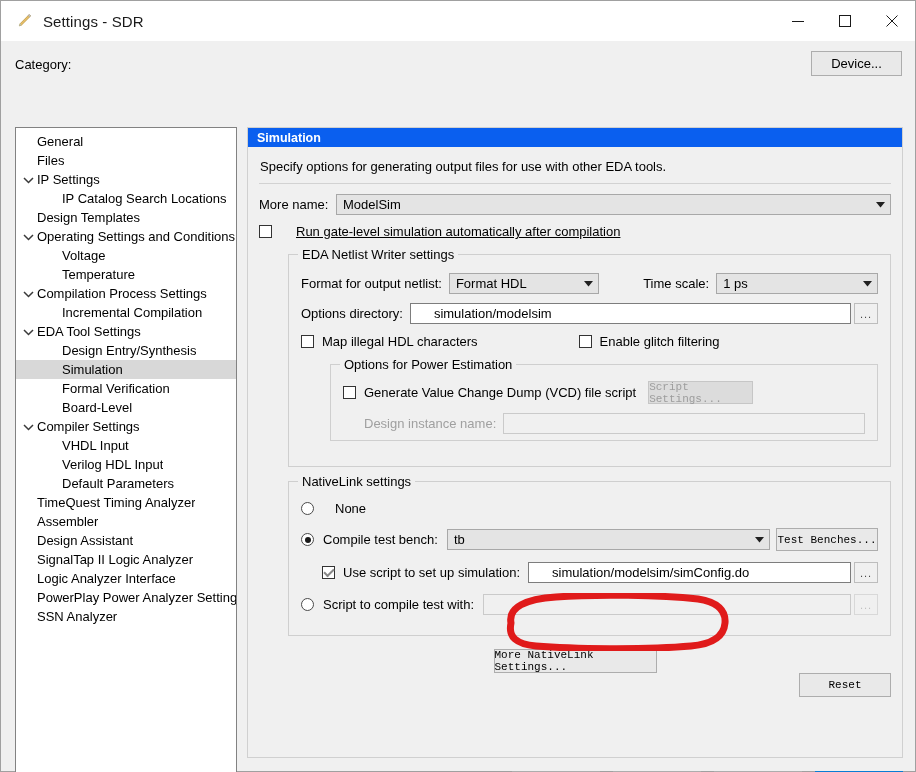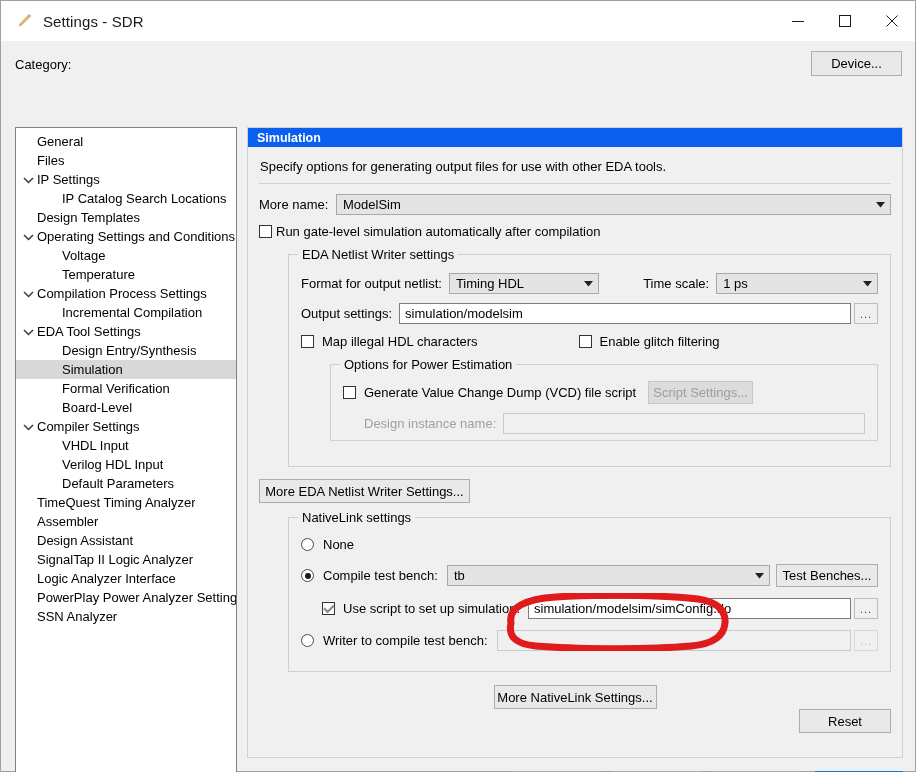--- a/index.html
+++ b/index.html
@@ -144,21 +144,21 @@
   }
 
   
   .tbox {
     background: #ffffff;
     border: 1px solid #7d7d7d;
     height: 21px;
     box-sizing: border-box;
     display: flex; align-items: center;
     font-size: 13px;
-    padding-left: 5px;
+    padding-left: 23px;
   }
   .tbox.disabled {
     background: #f0f0f0;
     border: 1px solid #cacaca;
     color: #a0a0a0;
   }
   .dots {
     width: 24px; height: 21px;
     background: #f0f0f0;
     border: 1px solid #bdbdbd;
@@ -215,24 +215,24 @@
     background: #f0f0f0;
     padding: 0 4px;
     font-size: 13px;
   }
 
   
   .btn {
     background: #e9e9e9;
     border: 1px solid #adadad;
     box-sizing: border-box;
-    font-size: 13px;
+    font-size: 11px;
     display: flex; align-items: center; justify-content: center;
     color: #000;
-    font-family: Liberation Sans, sans-serif;
+    font-family: Liberation Mono, monospace;
   }
   .btn.disabled { color: #9d9d9d; background: #dcdcdc; border-color: #c6c6c6; }
   .btn.default { border: 2px solid #0a7cd4; background: #e9e9e9; }
 
   
   .bottombar {
     position: absolute;
     left: 246px; top: 728px;
     width: 656px; height: 30px;
     display: flex; align-items: center; justify-content: flex-end;
@@ -430,53 +430,53 @@
           <div class="combo" style="flex:1 1 auto;">
             <span>ModelSim</span>
             <span class="arrow">
               <svg width="9" height="6" viewBox="0 0 9 6">
                   <path d="M0 0 L9 0 L4.5 5.5 Z" fill="#202020"></path>
                 </svg>
             </span>
           </div>
         </div>
 
-        <div class="row" style="margin-top:9px; gap:4px;">
+        <div class="row" style="margin-top:9px; gap:24px;text-decoration:underline;">
           <span class="cbox"></span>
           <span class="lbl">Run gate-level simulation automatically after compilation</span>
         </div>
 
         <div class="group" style="margin-top:15px; height:213px;">
           <span class="gtitle">EDA Netlist Writer settings</span>
 
           <div style="padding:18px 12px 0 12px;">
 
             <div class="row">
               <div class="lbl">Format for output netlist:</div>
               <div class="combo" style="width:155px; margin-left:7px;">
-                <span>Timing HDL</span>
+                <span>Format HDL</span>
                 <span class="arrow">
                   <svg width="9" height="6" viewBox="0 0 9 6">
                       <path d="M0 0 L9 0 L4.5 5.5 Z" fill="#202020"></path>
                     </svg>
                 </span>
               </div>
               <div class="lbl" style="margin-left:44px;">Time scale:</div>
               <div class="combo" style="width:167px; margin-left:7px;">
                 <span>1 ps</span>
                 <span class="arrow">
                   <svg width="9" height="6" viewBox="0 0 9 6">
                       <path d="M0 0 L9 0 L4.5 5.5 Z" fill="#202020"></path>
                     </svg>
                 </span>
               </div>
             </div>
 
             <div class="row" style="margin-top:9px;">
-              <div class="lbl">Output settings:</div>
+              <div class="lbl">Options directory:</div>
               <div class="tbox" style="flex:1 1 auto; margin-left:7px;">
                 <span>simulation/modelsim</span>
               </div>
               <div class="dots">...</div>
             </div>
 
             <div class="row" style="margin-top:10px;">
               <span class="cbox"></span>
               <span class="lbl" style="margin-left:8px;">Map illegal HDL characters</span>
               <span class="cbox" style="margin-left:101px;"></span>
@@ -495,28 +495,27 @@
                   <div class="lbl" style="color:#a0a0a0;">Design instance name:</div>
                   <div class="tbox disabled" style="flex:1 1 auto; margin-left:7px;">
                     <span></span>
                   </div>
                 </div>
               </div>
             </div>
           </div>
         </div>
 
-        <div class="btn" style="width:211px; height:24px; margin-top:12px;">More EDA Netlist Writer Settings...</div>
 
         <div class="group" style="margin-top:14px; height:155px;">
           <span class="gtitle">NativeLink settings</span>
 
           <div style="padding:19px 12px 0 12px;">
 
-            <div class="row" style="gap:9px;">
+            <div class="row" style="gap:21px;">
               <span class="radio"></span>
               <span class="lbl">None</span>
             </div>
 
             <div class="row" style="margin-top:12px;">
               <span class="radio on"></span>
               <span class="lbl" style="margin-left:9px;">Compile test bench:</span>
               <div class="combo" style="flex:1 1 auto; margin-left:9px;">
                 <span>tb</span>
                 <span class="arrow">
@@ -532,21 +531,21 @@
               <span class="cbox checked"></span>
               <span class="lbl" style="margin-left:8px;">Use script to set up simulation:</span>
               <div class="tbox" style="flex:1 1 auto; margin-left:8px;">
                 <span>simulation/modelsim/simConfig.do</span>
               </div>
               <div class="dots">...</div>
             </div>
 
             <div class="row" style="margin-top:11px;">
               <span class="radio"></span>
-              <span class="lbl" style="margin-left:9px;">Writer to compile test bench:</span>
+              <span class="lbl" style="margin-left:9px;">Script to compile test with:</span>
               <div class="tbox disabled" style="flex:1 1 auto; margin-left:9px;">
                 <span></span>
               </div>
               <div class="dots disabled">...</div>
             </div>
           </div>
         </div>
 
         <div class="row" style="margin-top:13px;flex-direction:column;">
           <div class="btn" style="width:163px; height:24px;">More NativeLink Settings...</div>

